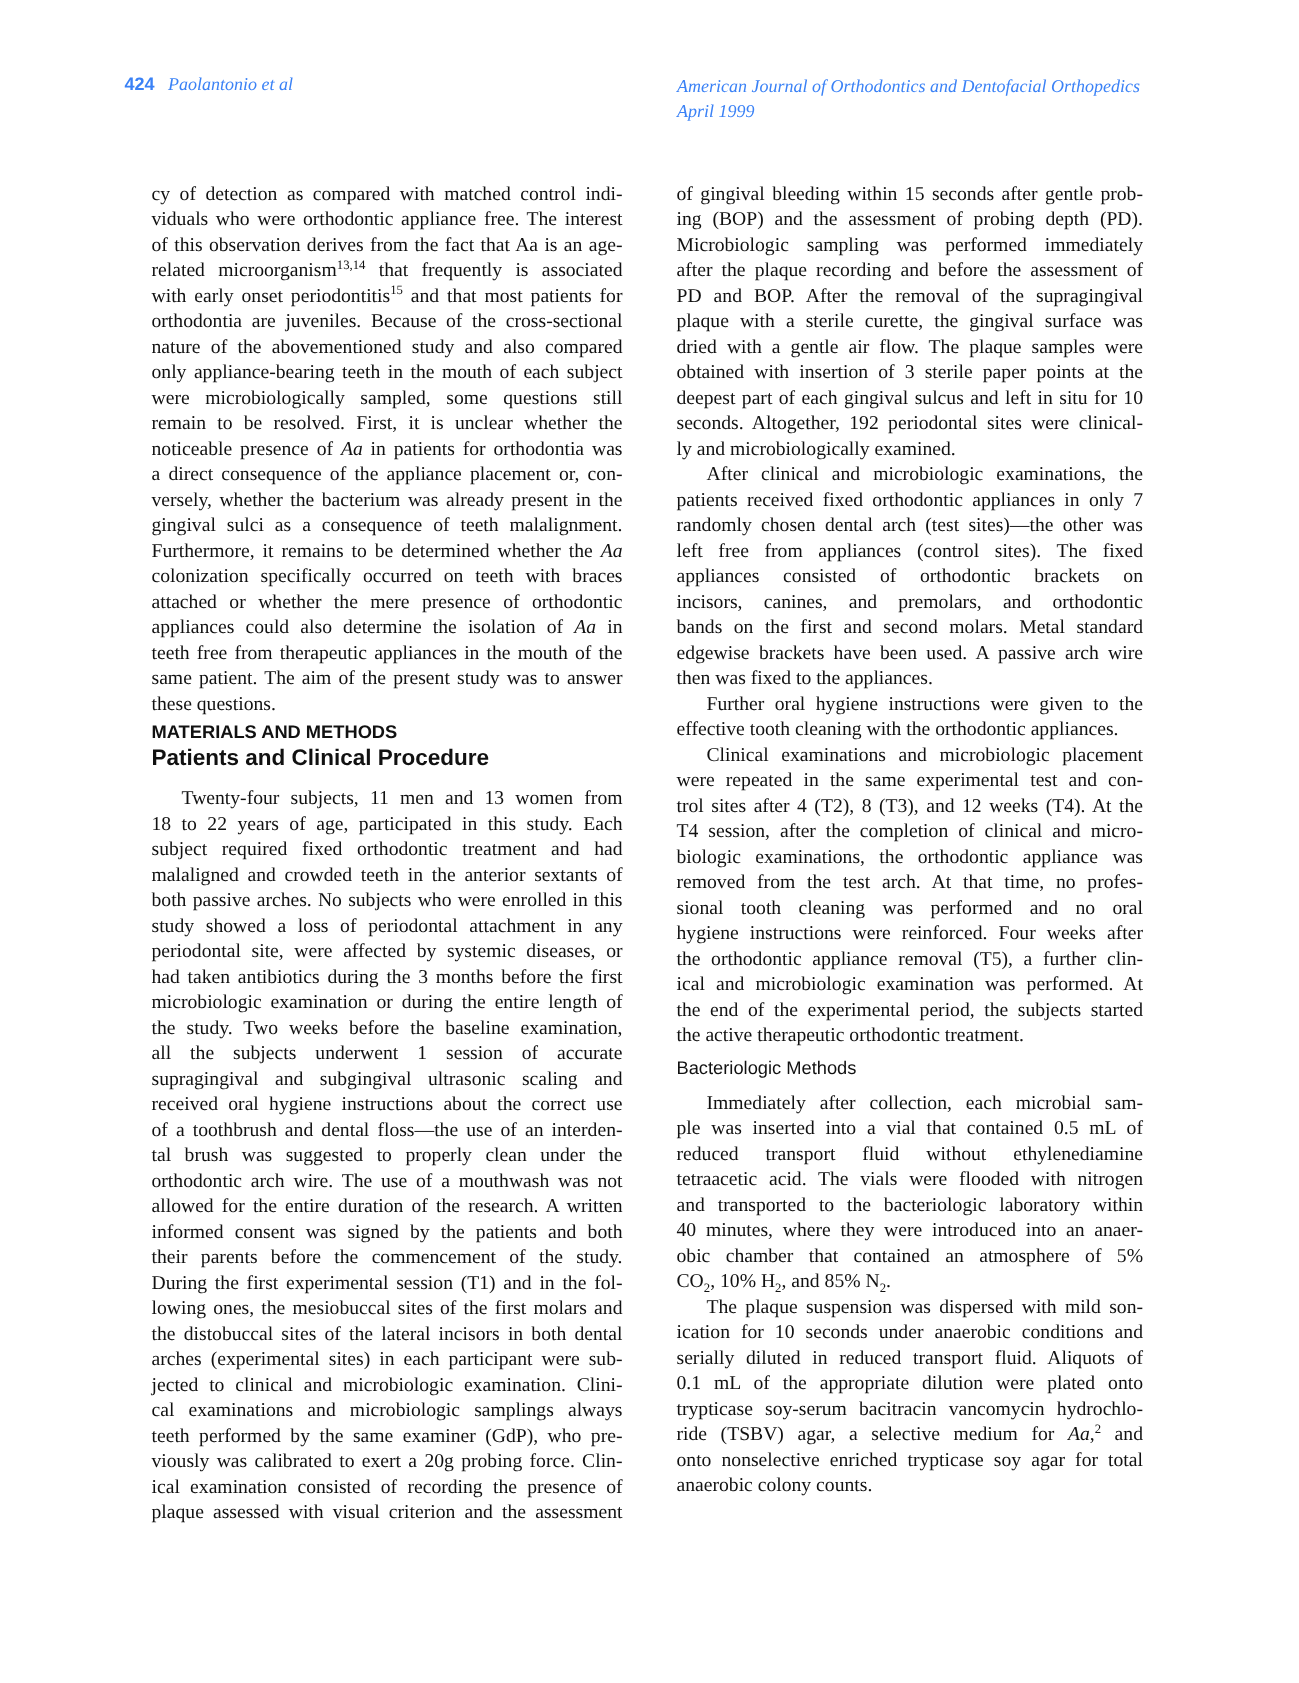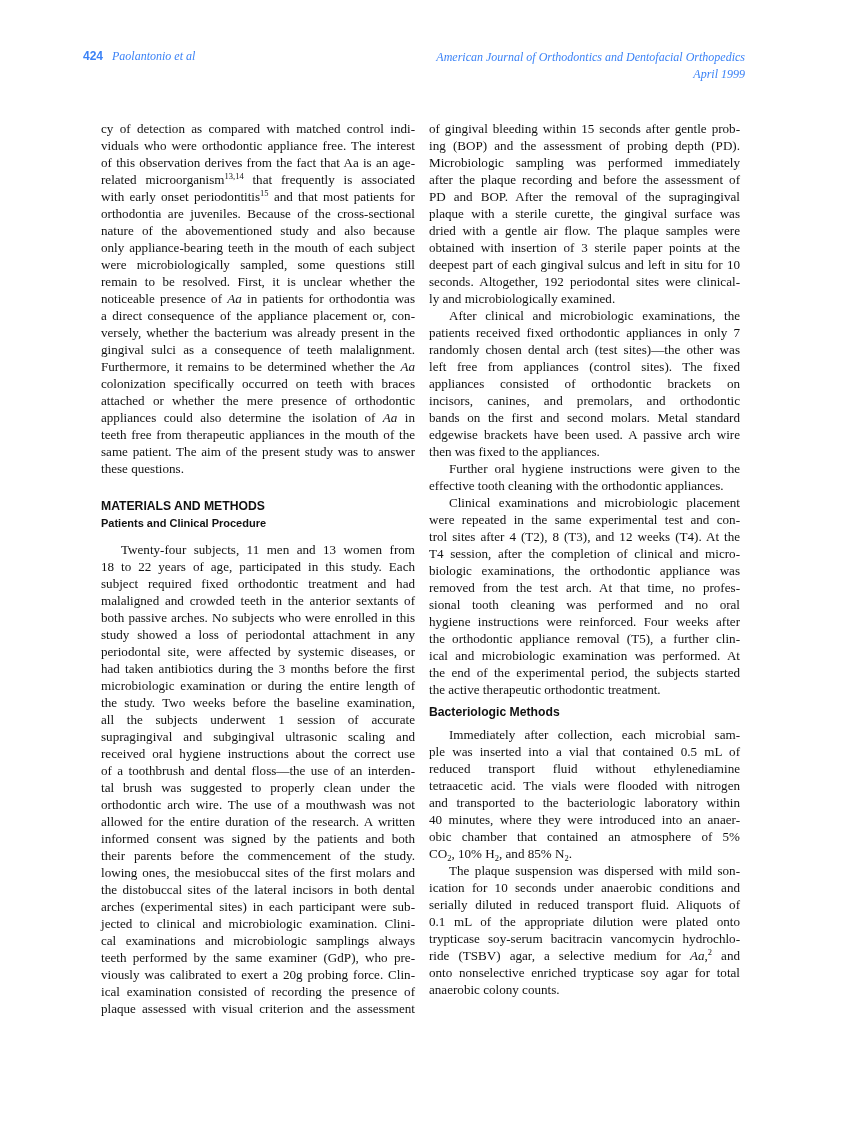--- a/index.html
+++ b/index.html
@@ -1,30 +1,30 @@
 <!DOCTYPE html>
 <html><head>
 <meta charset="utf-8">
 <style>
   html, body { margin: 0; padding: 0; background: #ffffff; }
   body { width: 866px; height: 1122px; position: relative; overflow: hidden; color: #111; }
   .hdr { position: absolute; top: 49px; font-family: "Liberation Serif", serif; font-size: 12px; color: #3b82f6; }
   .hdr-left { left: 83px; }
   .pgnum { font-family: "Liberation Sans", sans-serif; font-weight: bold; font-size: 12px; margin-right: 6px; }
   .author { font-style: italic; }
-  .hdr-right { right: 121px; text-align: right; font-style: italic; line-height: 17px; top: 49px; }
+  .hdr-right { right: 106px; font-style: italic; line-height: 17px; top: 49px; }
   .col { position: absolute; top: 120px; font-family: "Liberation Serif", serif; font-size: 13.1px; line-height: 17px; }
   .col-left { left: 101px; width: 314px; }
-  .col-right { left: 429px; width: 311px; }
+  .col-right { left: 451px; width: 311px; }
   .ln { display: block; text-align: justify; text-align-last: justify; white-space: nowrap; height: 17px; overflow: visible; }
   .ln.last { text-align-last: left; }
   .ln.indent { text-indent: 20px; }
-  .h1 { font-family: "Liberation Sans", sans-serif; font-weight: bold; font-size: 12.2px; line-height: 17px; display: block; margin-top: 21px; }
-  .h2 { font-family: "Liberation Sans", sans-serif; font-weight: bold; font-size: 11px; line-height: 17px; display: block; margin-bottom: 9px; }
-  .h2b { font-family: "Liberation Sans", sans-serif; font-weight: bold; font-size: 12.2px; line-height: 17px; display: block; margin-top: 6px; margin-bottom: 5px; }
+  .h1 { font-family: "Liberation Sans", sans-serif; font-weight: bold; font-size: 12.2px; line-height: 17px; display: block; margin-top: 3px; }
+  .h2 { font-family: "Liberation Sans", sans-serif; font-weight: bold; font-size: 15px; line-height: 17px; display: block; margin-bottom: 9px; }
+  .h2b { font-family: "Liberation Sans", sans-serif; font-weight: normal; font-size: 12.2px; line-height: 17px; display: block; margin-top: 6px; margin-bottom: 5px; }
   sup { font-size: 8.5px; line-height: 0; vertical-align: 5px; }
   sub { font-size: 8.5px; line-height: 0; vertical-align: -3px; }
   i { font-style: italic; }
 </style>
 </head>
 <body>
 
 <div class="hdr hdr-left">
   <span class="pgnum">424</span>
   <span class="author">Paolantonio et al</span>
@@ -35,21 +35,21 @@
 </div>
 
 <div class="col col-left">
   <div>
     <span class="ln">cy of detection as compared with matched control indi-</span>
     <span class="ln">viduals who were orthodontic appliance free. The interest</span>
     <span class="ln">of this observation derives from the fact that Aa is an age-</span>
     <span class="ln"><span>related microorganism</span><sup>13,14</sup><span> that frequently is associated</span></span>
     <span class="ln"><span>with early onset periodontitis</span><sup>15</sup><span> and that most patients for</span></span>
     <span class="ln">orthodontia are juveniles. Because of the cross-sectional</span>
-    <span class="ln">nature of the abovementioned study and also because</span>
+    <span class="ln">nature of the abovementioned study and also compared</span>
     <span class="ln">only appliance-bearing teeth in the mouth of each subject</span>
     <span class="ln">were microbiologically sampled, some questions still</span>
     <span class="ln">remain to be resolved. First, it is unclear whether the</span>
     <span class="ln"><span>noticeable presence of </span><i>Aa</i><span> in patients for orthodontia was</span></span>
     <span class="ln">a direct consequence of the appliance placement or, con-</span>
     <span class="ln">versely, whether the bacterium was already present in the</span>
     <span class="ln">gingival sulci as a consequence of teeth malalignment.</span>
     <span class="ln"><span>Furthermore, it remains to be determined whether the </span><i>Aa</i></span>
     <span class="ln">colonization specifically occurred on teeth with braces</span>
     <span class="ln">attached or whether the mere presence of orthodontic</span>
@@ -75,20 +75,21 @@
     <span class="ln">the study. Two weeks before the baseline examination,</span>
     <span class="ln">all the subjects underwent 1 session of accurate</span>
     <span class="ln">supragingival and subgingival ultrasonic scaling and</span>
     <span class="ln">received oral hygiene instructions about the correct use</span>
     <span class="ln">of a toothbrush and dental floss—the use of an interden-</span>
     <span class="ln">tal brush was suggested to properly clean under the</span>
     <span class="ln">orthodontic arch wire. The use of a mouthwash was not</span>
     <span class="ln">allowed for the entire duration of the research. A written</span>
     <span class="ln">informed consent was signed by the patients and both</span>
     <span class="ln">their parents before the commencement of the study.</span>
+    <span class="ln">During the first experimental session (T1) and in the fol-</span>
     <span class="ln">lowing ones, the mesiobuccal sites of the first molars and</span>
     <span class="ln">the distobuccal sites of the lateral incisors in both dental</span>
     <span class="ln">arches (experimental sites) in each participant were sub-</span>
     <span class="ln">jected to clinical and microbiologic examination. Clini-</span>
     <span class="ln">cal examinations and microbiologic samplings always</span>
     <span class="ln">teeth performed by the same examiner (GdP), who pre-</span>
     <span class="ln">viously was calibrated to exert a 20g probing force. Clin-</span>
     <span class="ln">ical examination consisted of recording the presence of</span>
     <span class="ln">plaque assessed with visual criterion and the assessment</span>
   </div>

